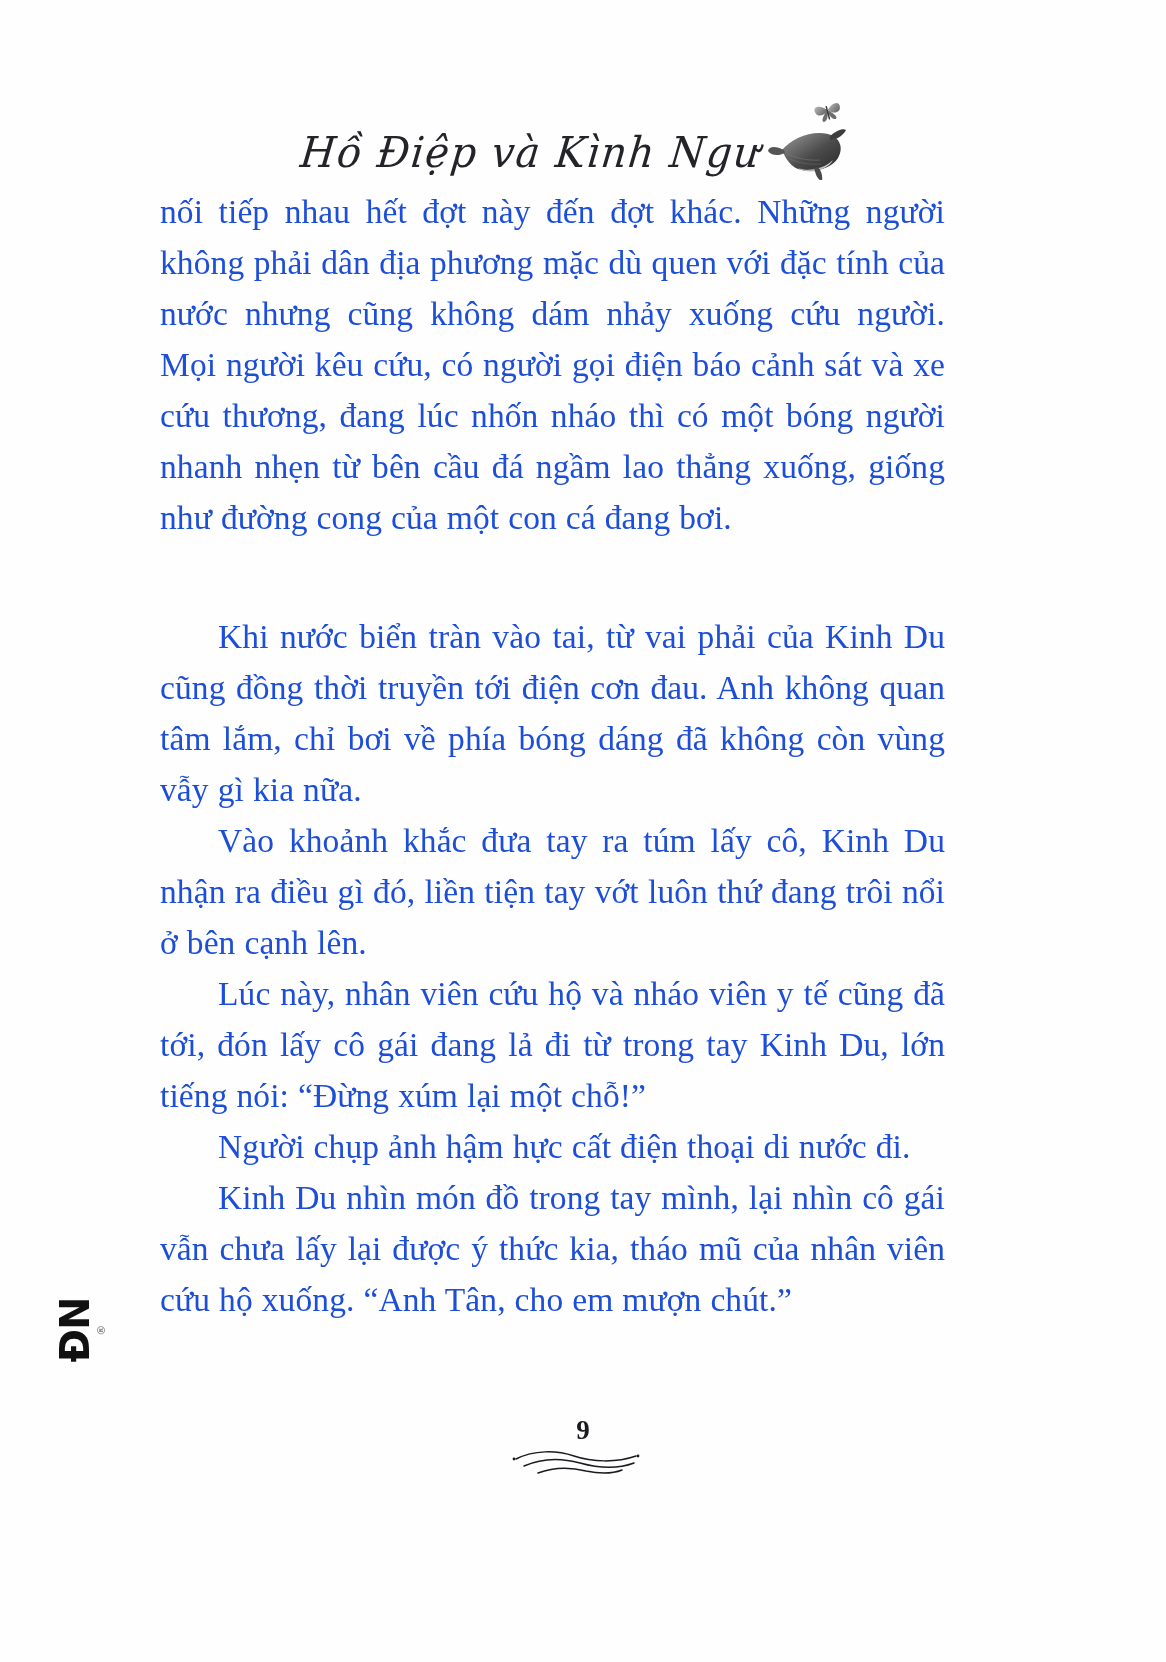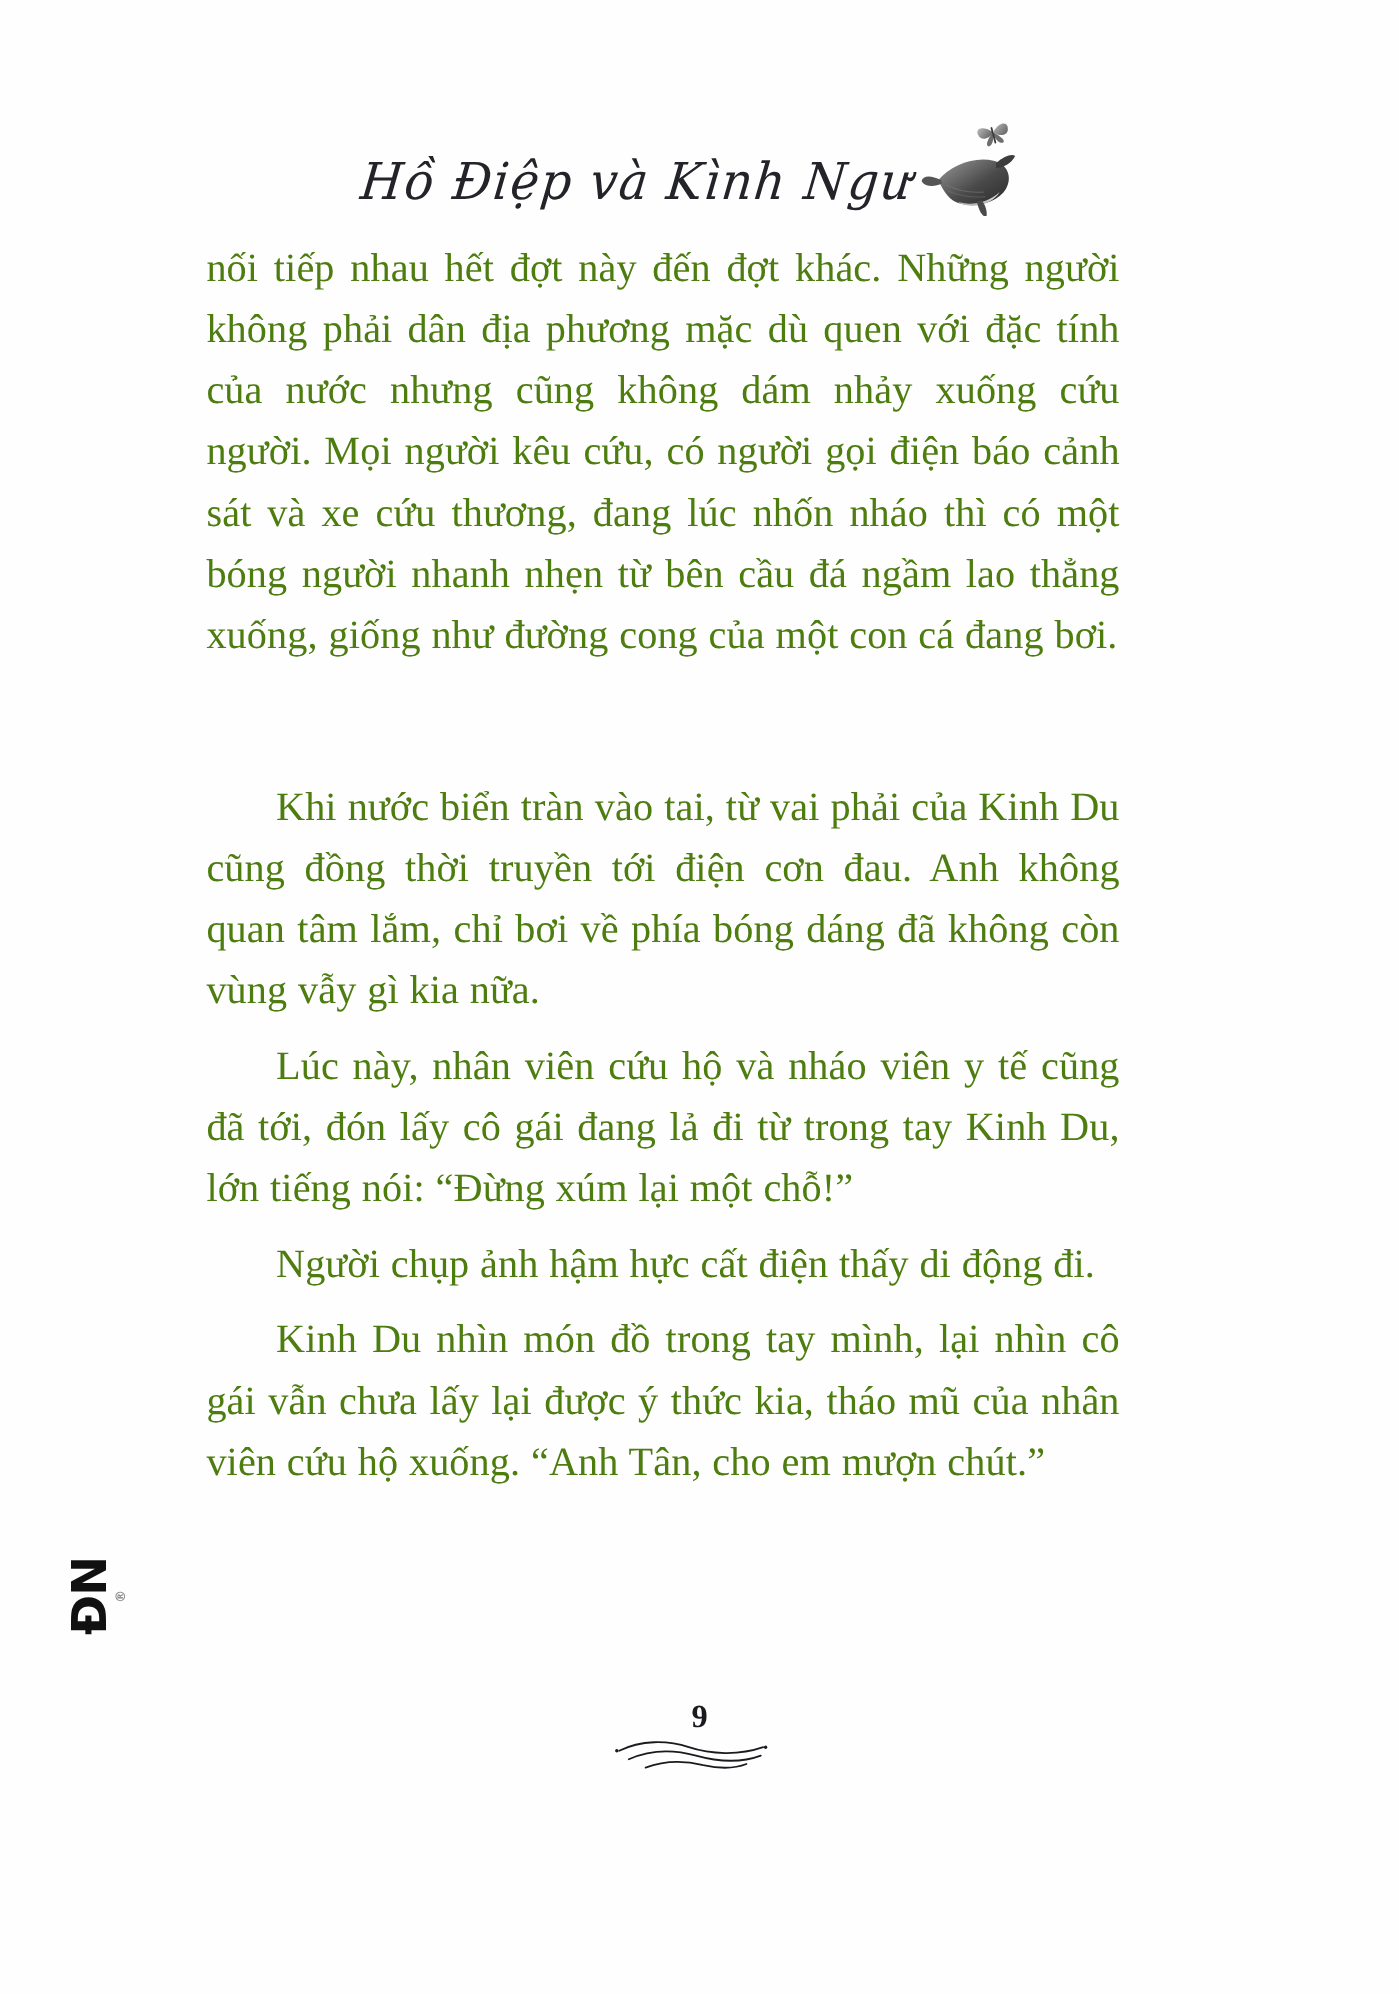--- a/index.html
+++ b/index.html
@@ -61,28 +61,28 @@
   .rh-art svg { display: block; }
 
   
   .text-column {
     position: absolute;
     left: 160px;
     top: 186px;
     width: 785px;
   }
   p.para {
-    margin: 12px;
+    margin: 0;
     font-size: 33.5px;
     line-height: 51px;
     text-align: justify;
     text-justify: inter-word;
     letter-spacing: 0.1px;
     word-spacing: 0.5px;
-    color: #4d7c0f;
+    color: #1d4ed8;
   }
   p.para.indent { text-indent: 58px; }
   p.para.last-center { text-align: left; }
   .gap-block { height: 68px; }
 
   
   .pub-logo {
     position: absolute;
     left: 52px;
     top: 1264px;
@@ -183,22 +183,23 @@
           </g>
         </svg>
       </div>
     </div>
   </div>
 
   <div class="text-column">
     <p class="para">nối tiếp nhau hết đợt này đến đợt khác. Những người không phải dân địa phương mặc dù quen với đặc tính của nước nhưng cũng không dám nhảy xuống cứu người. Mọi người kêu cứu, có người gọi điện báo cảnh sát và xe cứu thương, đang lúc nhốn nháo thì có một bóng người nhanh nhẹn từ bên cầu đá ngầm lao thẳng xuống, giống như đường cong của một con cá đang bơi.</p>
     <div class="gap-block"></div>
     <p class="para indent">Khi nước biển tràn vào tai, từ vai phải của Kinh Du cũng đồng thời truyền tới điện cơn đau. Anh không quan tâm lắm, chỉ bơi về phía bóng dáng đã không còn vùng vẫy gì kia nữa.</p>
+    <p class="para indent">Vào khoảnh khắc đưa tay ra túm lấy cô, Kinh Du nhận ra điều gì đó, liền tiện tay vớt luôn thứ đang trôi nổi ở bên cạnh lên.</p>
     <p class="para indent">Lúc này, nhân viên cứu hộ và nháo viên y tế cũng đã tới, đón lấy cô gái đang lả đi từ trong tay Kinh Du, lớn tiếng nói: “Đừng xúm lại một chỗ!”</p>
-    <p class="para indent last-center">Người chụp ảnh hậm hực cất điện thấy di động đi.</p>
+    <p class="para indent last-center">Người chụp ảnh hậm hực cất điện thoại di nước đi.</p>
     <p class="para indent">Kinh Du nhìn món đồ trong tay mình, lại nhìn cô gái vẫn chưa lấy lại được ý thức kia, tháo mũ của nhân viên cứu hộ xuống. “Anh Tân, cho em mượn chút.”</p>
   </div>
 
   <div class="pub-logo">
     <div class="pub-logo-rot">ĐN</div>
     <div class="pub-logo-sub">®</div>
   </div>
 
   <div class="footer">
     <div class="folio">9</div>

